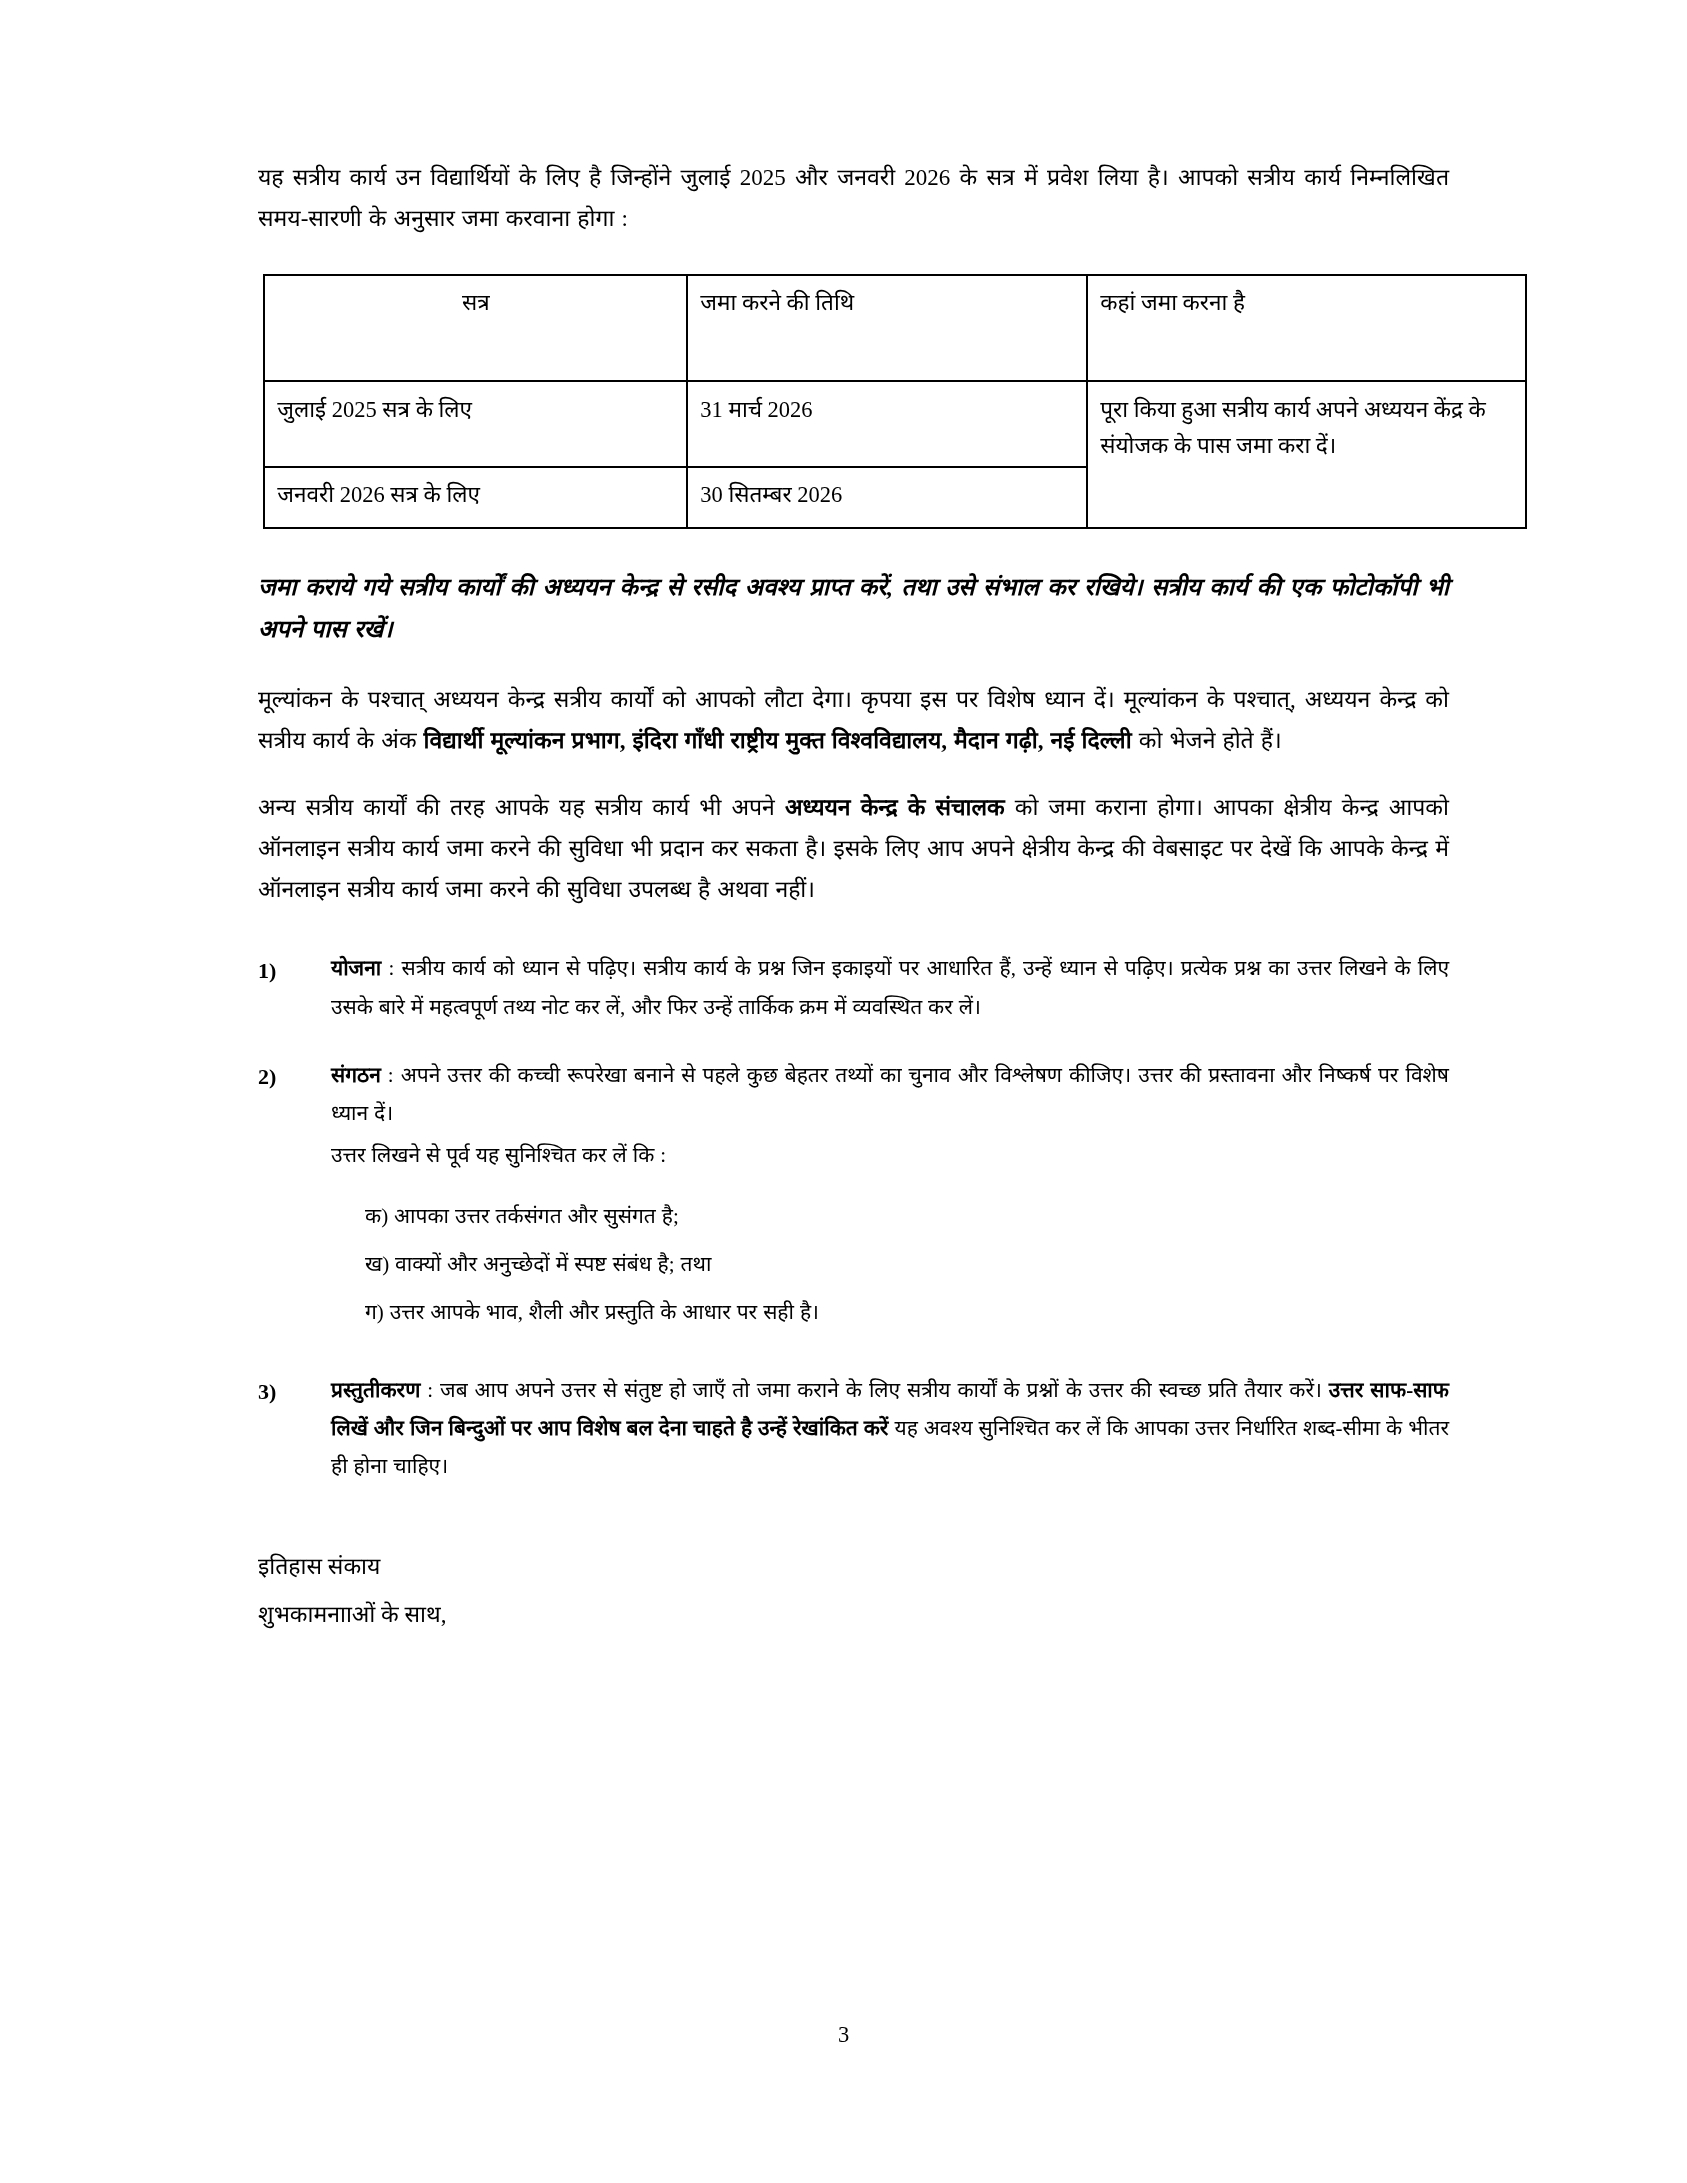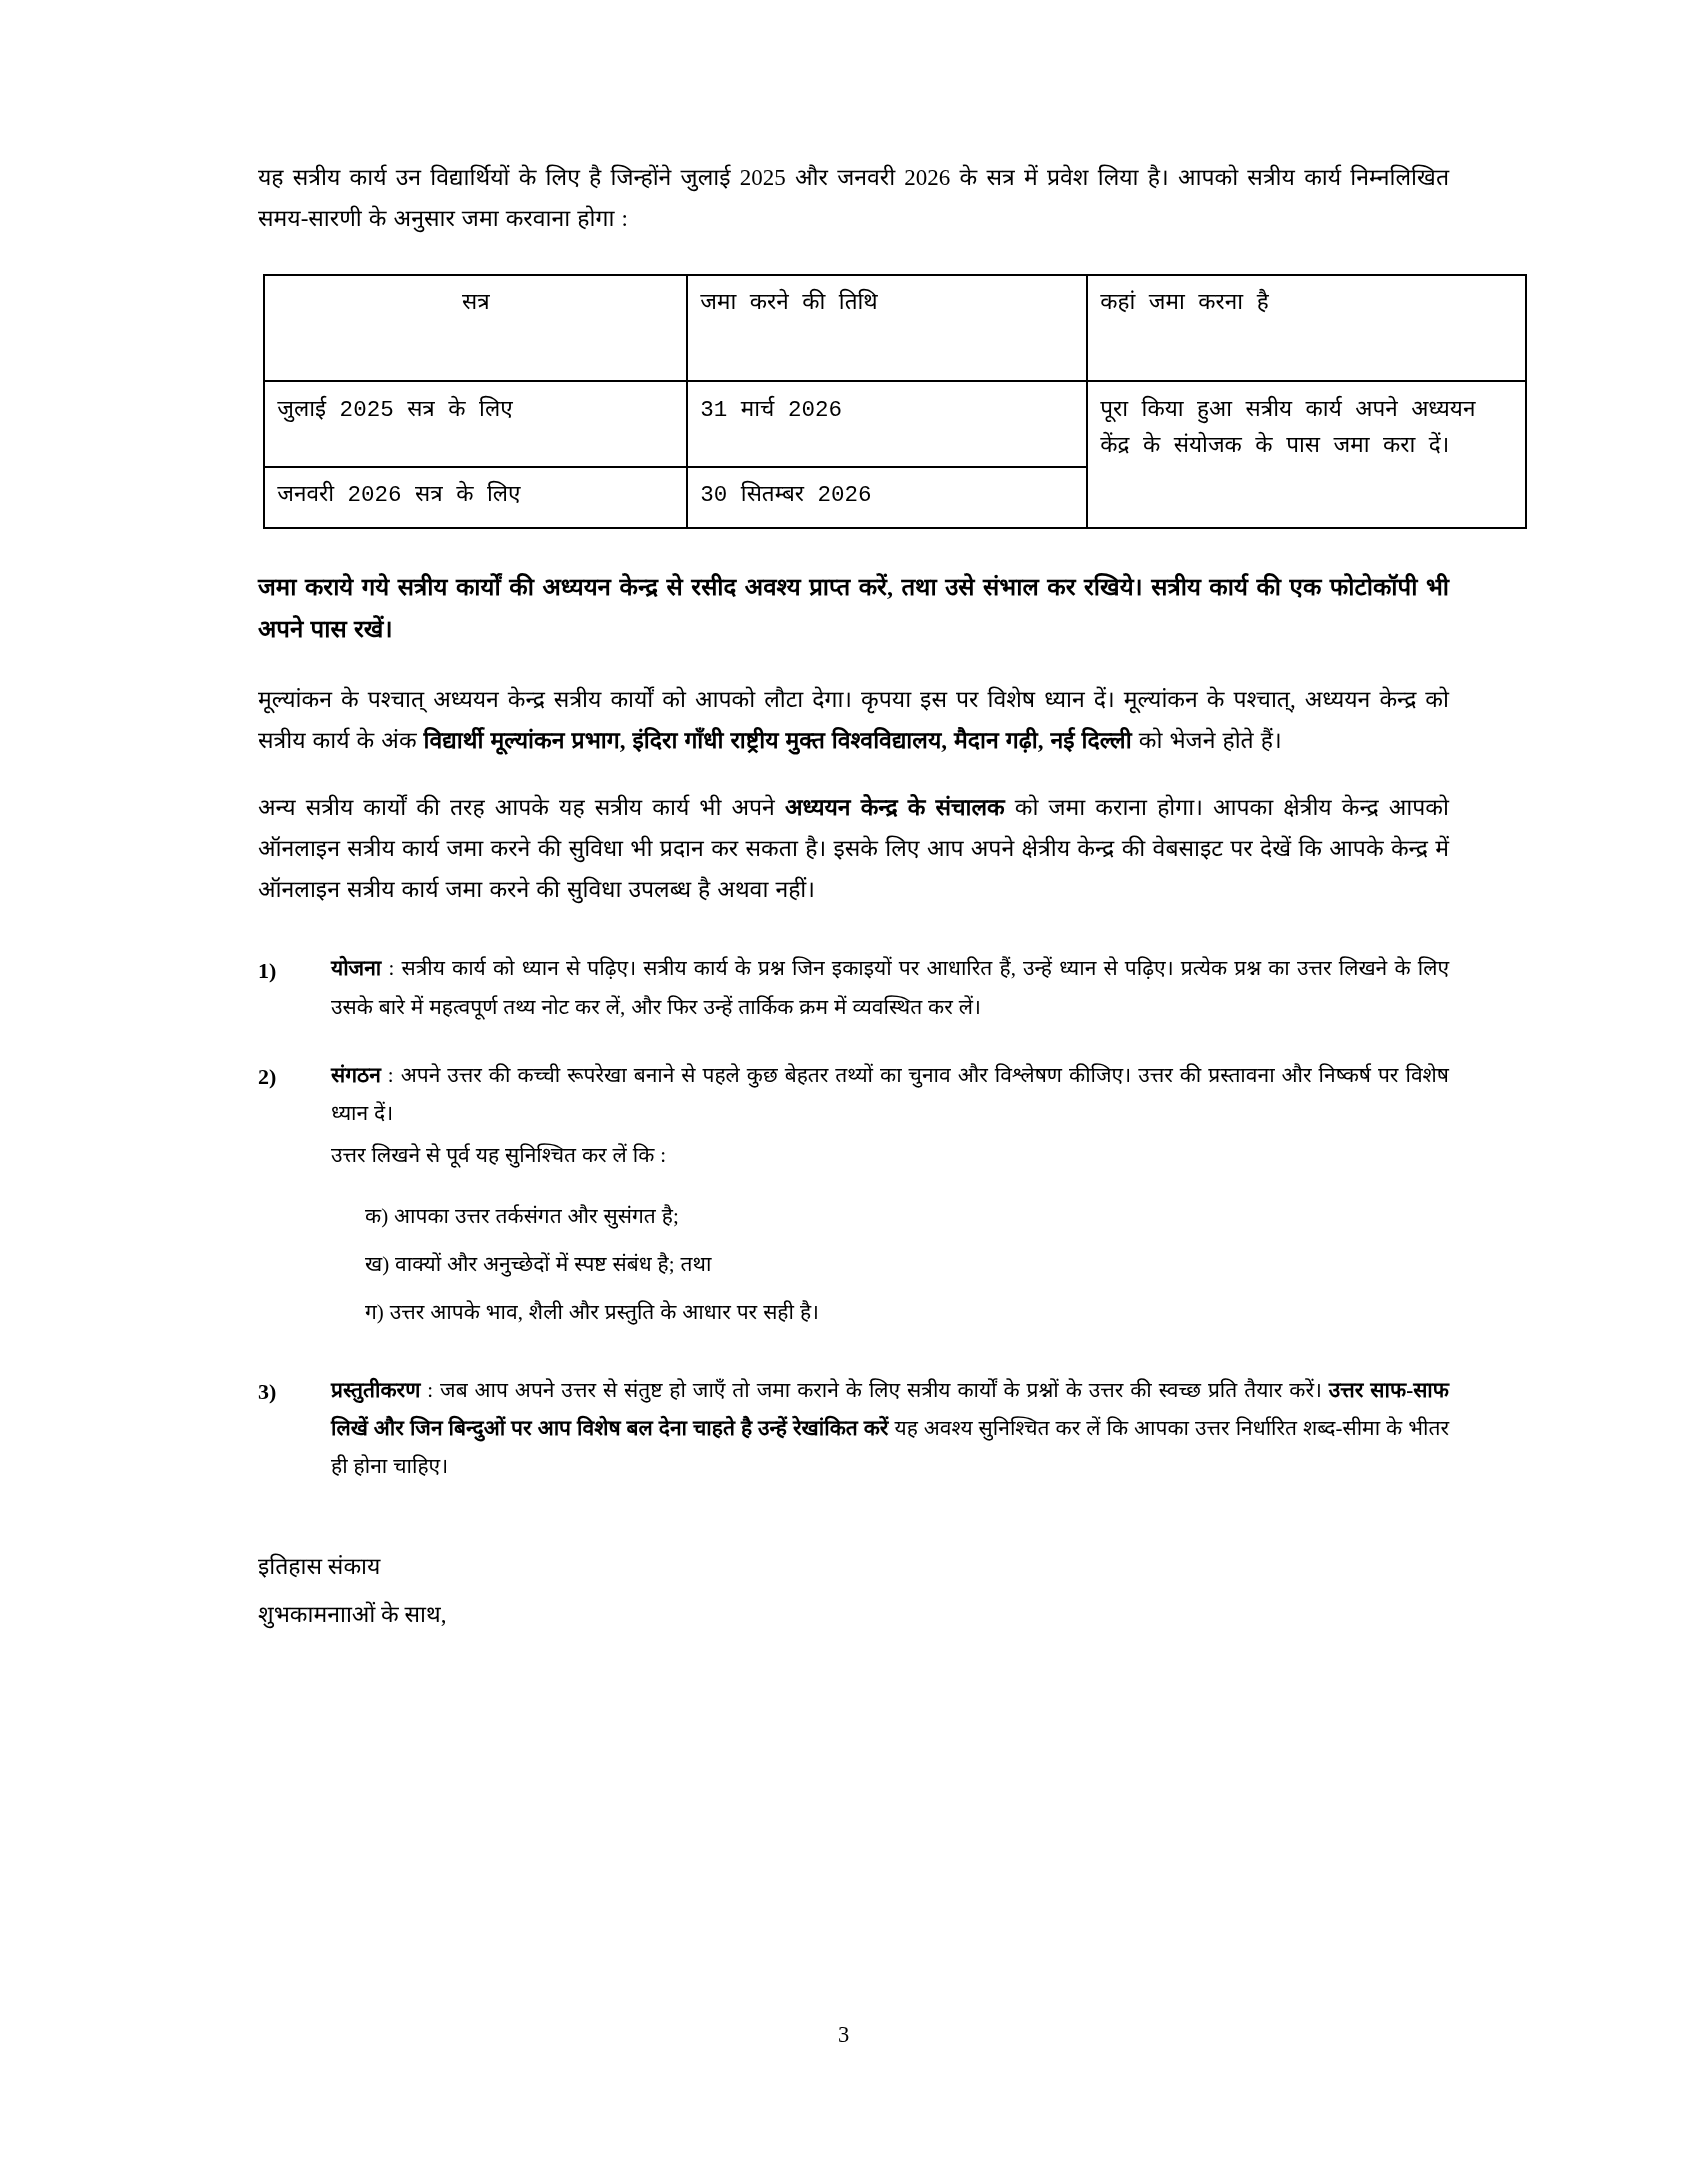--- a/index.html
+++ b/index.html
@@ -38,32 +38,32 @@
   }
   .para b, .para strong { font-weight: 700; }
 
   .para-bold {
     font-size: 24px;
     line-height: 1.78;
     font-weight: 700;
     text-align: justify;
     margin: 0 0 29px 0;
     word-spacing: 1.3px;
+    font-style: italic;
   }
 
   
   .tbl-wrap {
     margin: 34px 0 37px 0;
     padding-left: 5.3px;
   }
   table.schedule {
     border-collapse: collapse;
     width: 1184px;
     table-layout: fixed;
-    font-family: Liberation Mono, monospace;
   }
   table.schedule td, table.schedule th {
     border: 2px solid #000000;
     padding: 9.3px 12px;
     font-size: 22.5px;
     line-height: 1.62;
     vertical-align: top;
     font-weight: 400;
     text-align: left;
   }

